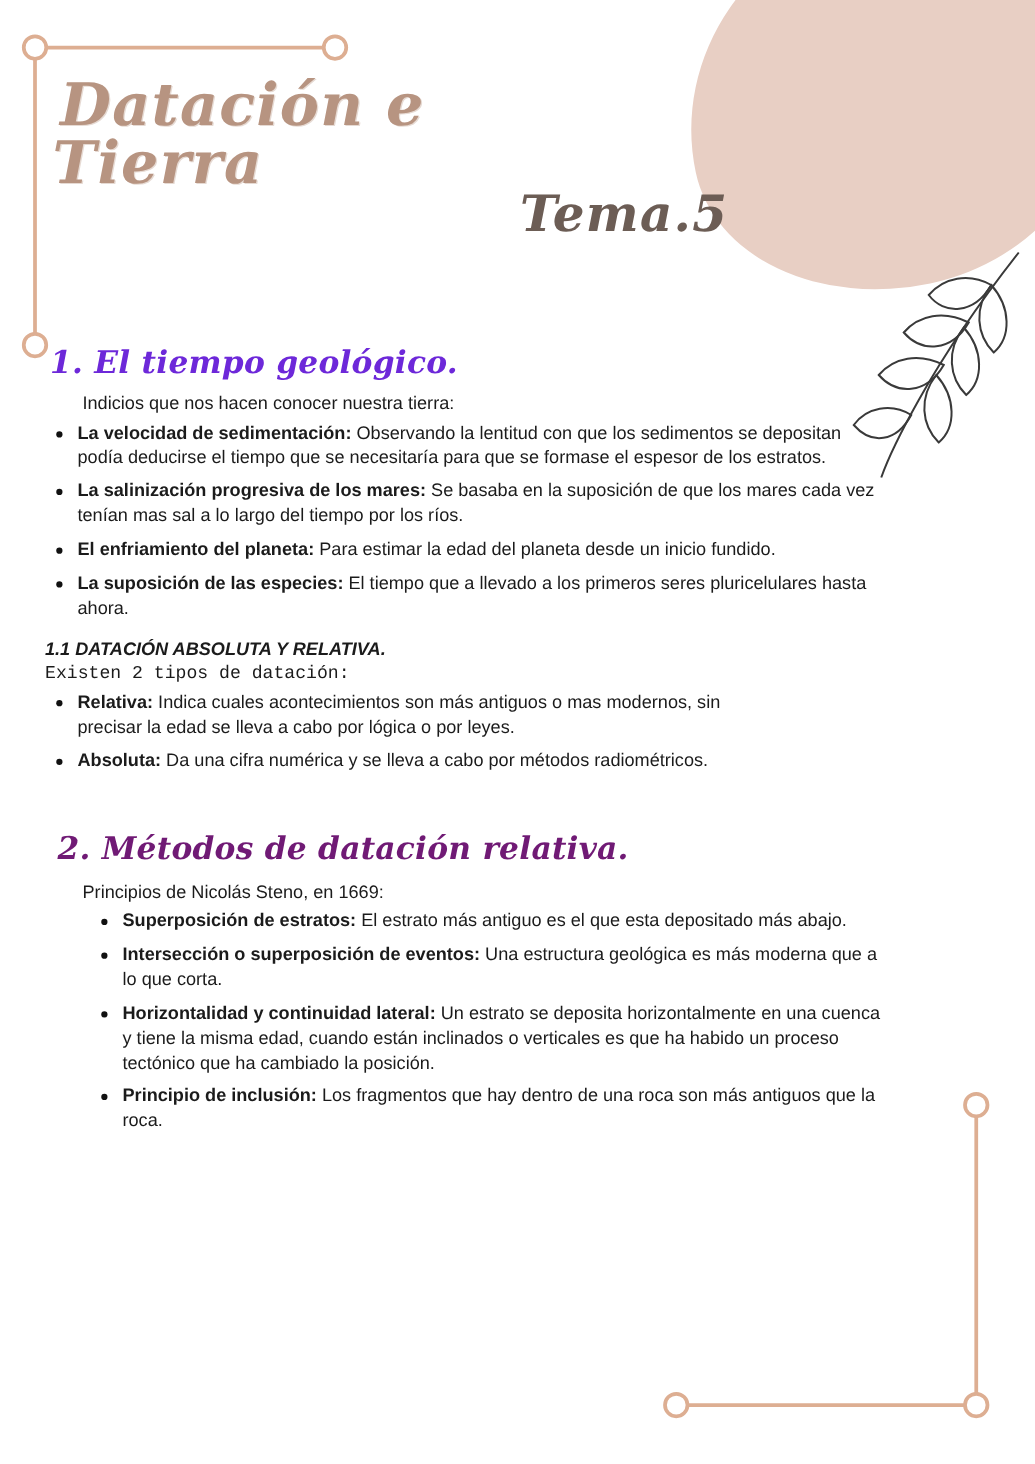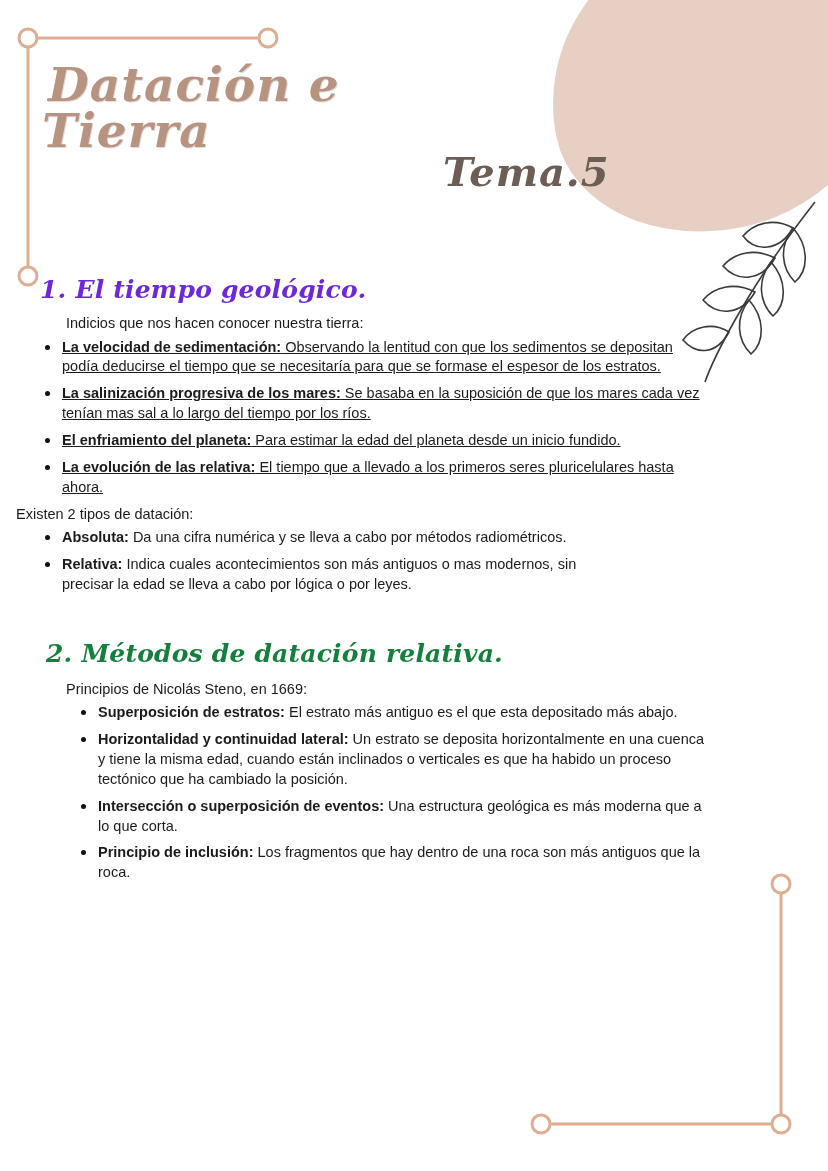--- a/index.html
+++ b/index.html
@@ -61,21 +61,21 @@
     line-height: 0.98;
     letter-spacing: 1px;
     text-shadow: 1px 1px 0 rgba(183,148,129,0.35);
   }
   .script-title .l1 { display:block; padding-left: 6px; }
   .script-title .l2 { display:block; padding-left: 2px; }
   .script-title .l3 { display:block; padding-left: 0px; }
 
   .tema {
     position: absolute;
-    left: 443px;
+    left: 416px;
     top: 148px;
     z-index: 4;
     font-family: "DejaVu Serif", serif;
     font-style: italic;
     font-weight: bold;
     font-size: 40px;
     color: #6c5d55;
     letter-spacing: 1px;
   }
 
@@ -94,39 +94,38 @@
     font-size: 25px;
     color: #6d28d9;
     margin: 0 0 10px 40px;
     letter-spacing: 0.2px;
   }
   h1.sec2 {
     font-family: "DejaVu Serif", serif;
     font-style: italic;
     font-weight: bold;
     font-size: 25px;
-    color: #15803d;
+    color: #701a75;
     margin: 44px 0 12px 46px;
     letter-spacing: 0.2px;
   }
   .lead {
     margin: 0 0 4px 66px;
     font-size: 14.5px;
     line-height: 1.35;
   }
-  .lead.narrow { margin-left: 16px; }
+  .lead.narrow { margin-left: 36px; font-family: Liberation Mono, monospace; }
   ul.bul {
     margin: 2px 0 0 0;
     padding: 0 60px 0 92px;
     list-style: none;
   }
   ul.bul.shift {
     padding-left: 62px;
     padding-right: 120px;
-    text-decoration: underline;
   }
   ul.bul li {
     position: relative;
     font-size: 14.5px;
     line-height: 1.37;
     margin-bottom: 7px;
   }
   ul.bul li::before {
     content: "";
     position: absolute;
@@ -195,34 +194,35 @@
   <div class="tema">Tema.5</div>
 
   <div class="content">
 
     <h1 class="sec">1. El tiempo geológico.</h1>
     <p class="lead">Indicios que nos hacen conocer nuestra tierra:</p>
     <ul class="bul shift">
       <li><b>La velocidad de sedimentación:</b><span> Observando la lentitud con que los sedimentos se depositan podía deducirse el tiempo que se necesitaría para que se formase el espesor de los estratos.</span></li>
       <li><b>La salinización progresiva de los mares:</b><span> Se basaba en la suposición de que los mares cada vez tenían mas sal a lo largo del tiempo por los ríos.</span></li>
       <li><b>El enfriamiento del planeta:</b><span> Para estimar la edad del planeta desde un inicio fundido.</span></li>
-      <li><b>La evolución de las relativa:</b><span> El tiempo que a llevado a los primeros seres pluricelulares hasta ahora.</span></li>
+      <li><b>La suposición de las especies:</b><span> El tiempo que a llevado a los primeros seres pluricelulares hasta ahora.</span></li>
     </ul>
 
+    <p class="subhead">1.1 DATACIÓN ABSOLUTA Y RELATIVA.</p>
     <p class="lead narrow">Existen 2 tipos de datación:</p>
     <ul class="bul" style="padding-left:62px; padding-right:240px;">
+      <li><b>Relativa:</b><span> Indica cuales acontecimientos son más antiguos o mas modernos, sin precisar la edad se lleva a cabo por lógica o por leyes.</span></li>
       <li><b>Absoluta:</b><span> Da una cifra numérica y se lleva a cabo por métodos radiométricos.</span></li>
-      <li><b>Relativa:</b><span> Indica cuales acontecimientos son más antiguos o mas modernos, sin precisar la edad se lleva a cabo por lógica o por leyes.</span></li>
     </ul>
 
     <div class="sec2-block">
       <h1 class="sec2">2. Métodos de datación relativa.</h1>
       <p class="lead">Principios de Nicolás Steno, en 1669:</p>
       <ul class="bul">
         <li><b>Superposición de estratos:</b><span> El estrato más antiguo es el que esta depositado más abajo.</span></li>
+        <li><b>Intersección o superposición de eventos:</b><span> Una estructura geológica es más moderna que a lo que corta.</span></li>
         <li><b>Horizontalidad y continuidad lateral:</b><span> Un estrato se deposita horizontalmente en una cuenca y tiene la misma edad, cuando están inclinados o verticales es que ha habido un proceso tectónico que ha cambiado la posición.</span></li>
-        <li><b>Intersección o superposición de eventos:</b><span> Una estructura geológica es más moderna que a lo que corta.</span></li>
         <li><b>Principio de inclusión:</b><span> Los fragmentos que hay dentro de una roca son más antiguos que la roca.</span></li>
       </ul>
     </div>
 
   </div>
 </div>
 
 </body></html>

